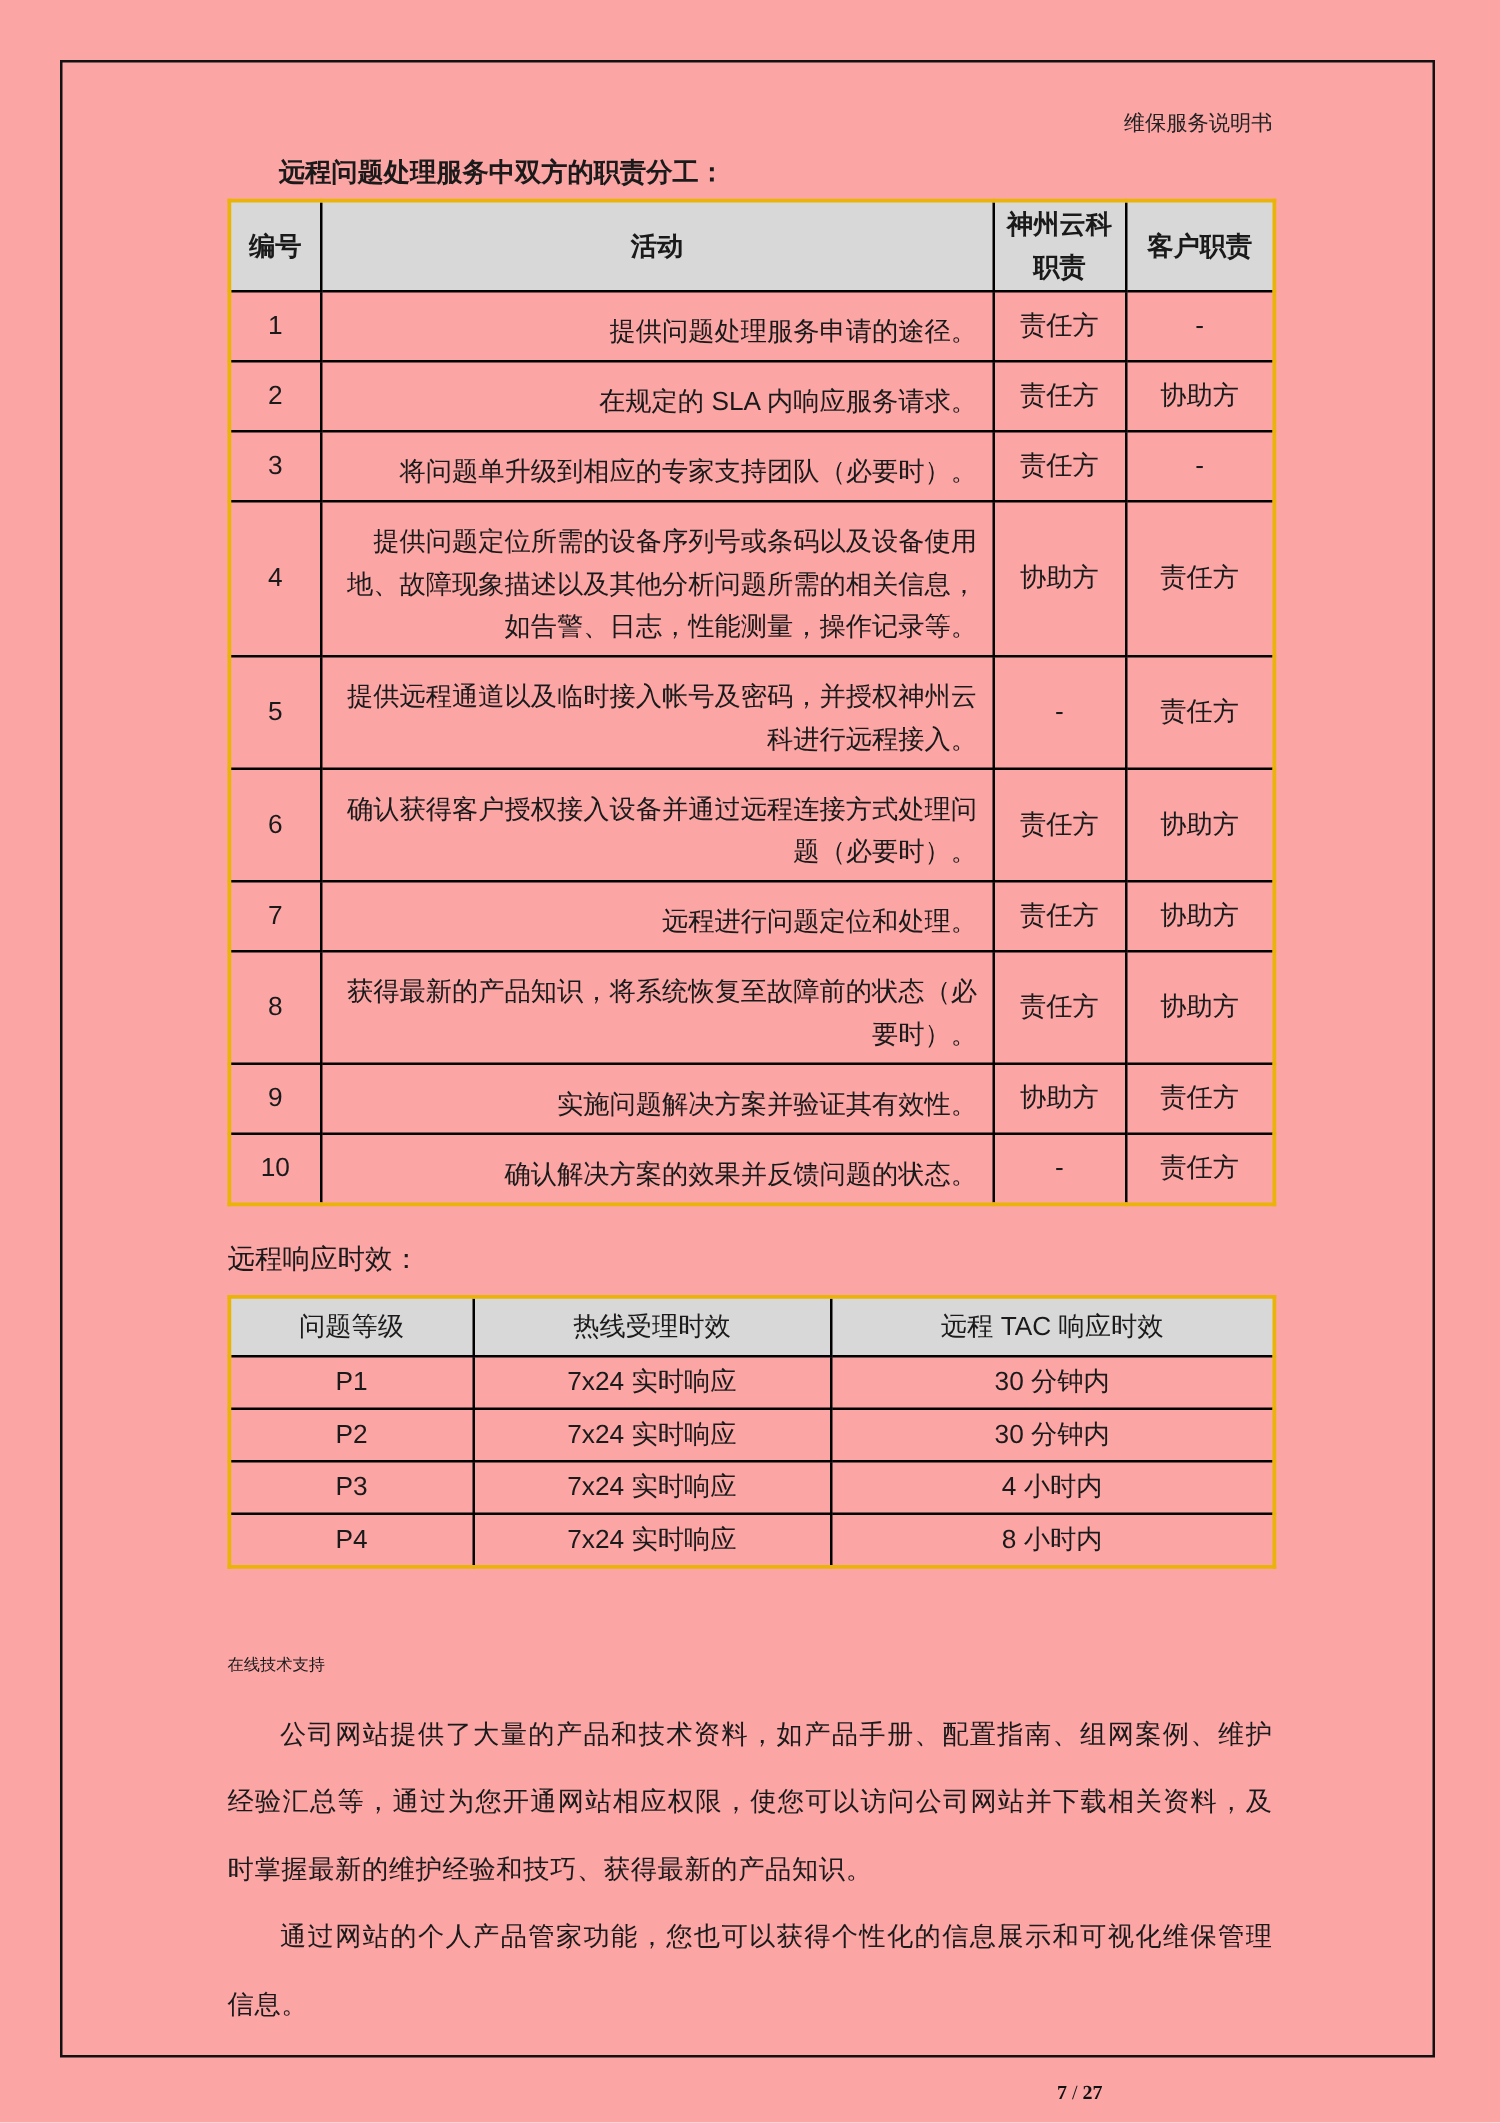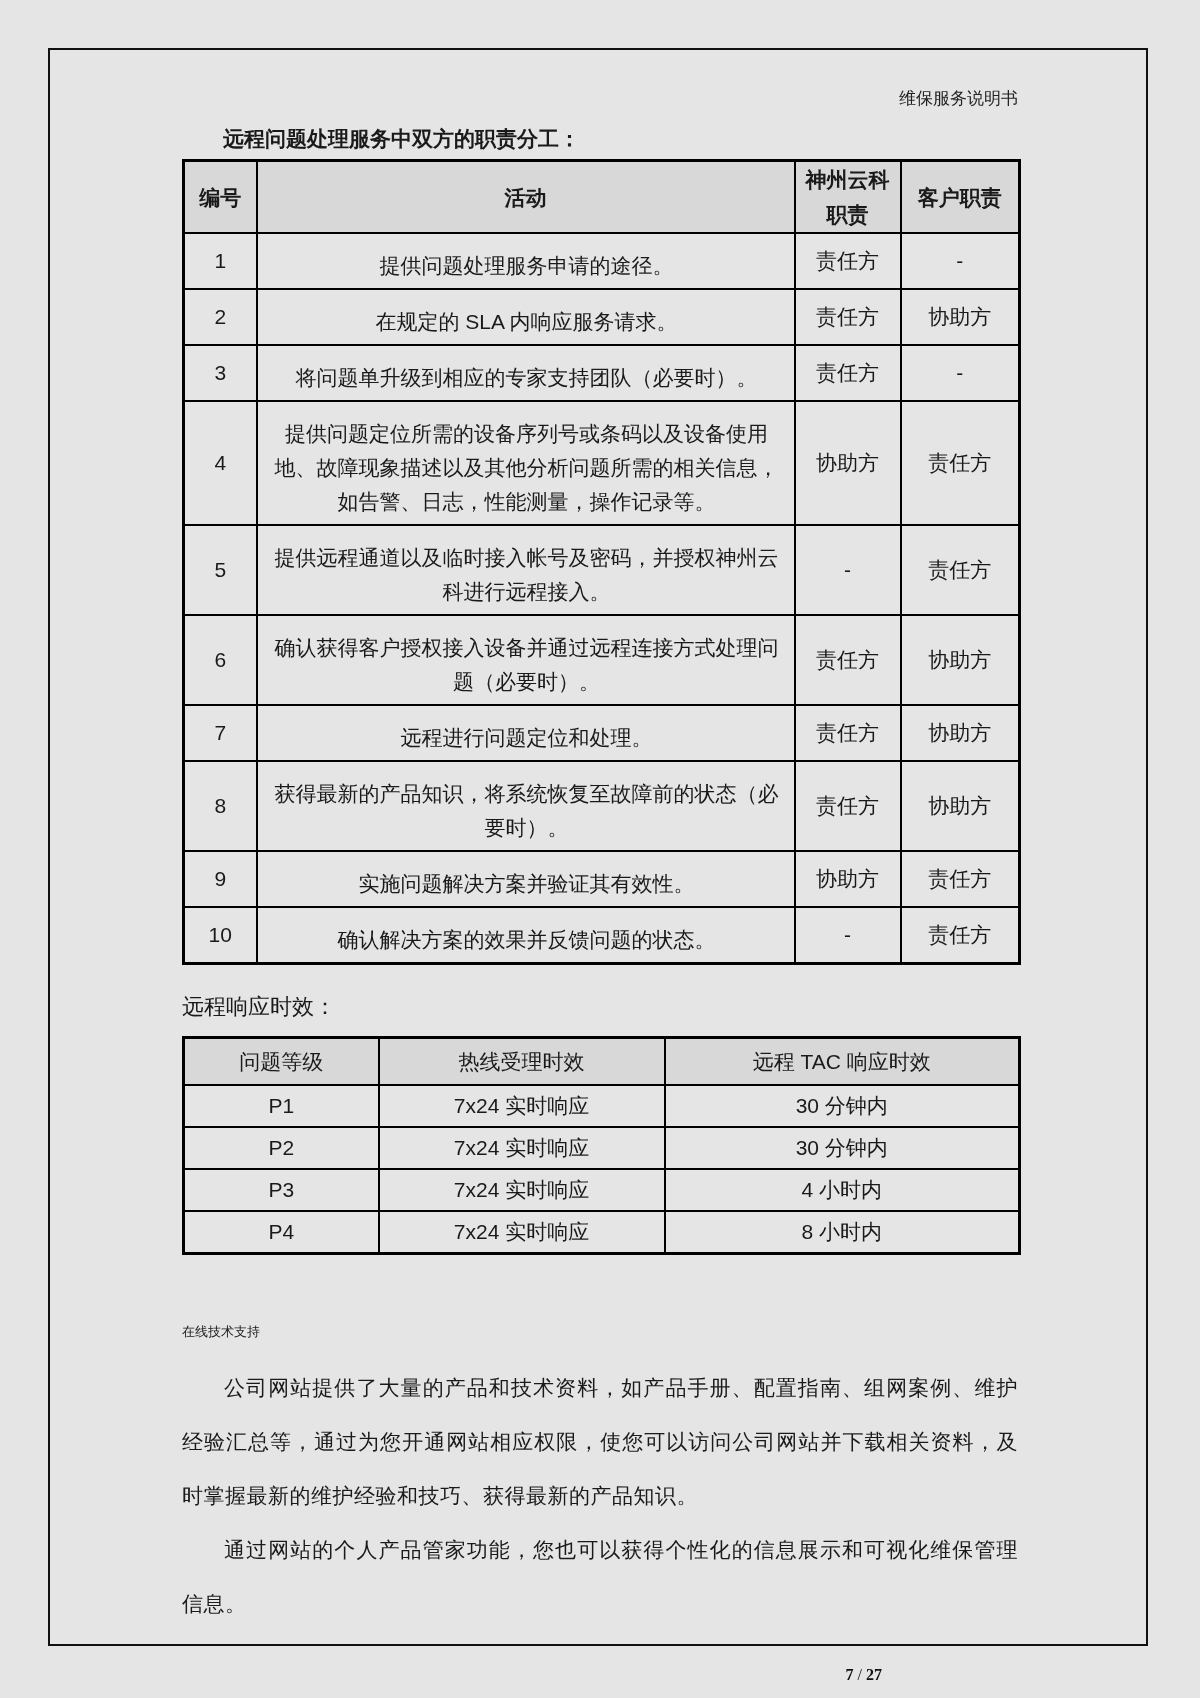--- a/index.html
+++ b/index.html
@@ -1,19 +1,19 @@
 <!DOCTYPE html>
 <html><head>
 <meta charset="utf-8">
 <style>
   html,body{margin:0;padding:0;background:#ffffff;}
   .page{
     position:relative;
     width:1200px;height:1698px;
-    background:#e5e5e5;
+    background:#fca5a5;
     font-family:"Liberation Sans",sans-serif;
     color:#1a1a1a;
     overflow:hidden;
   }
   .border-box{
     position:absolute;
     left:48px;top:48px;
     width:1100px;height:1598px;
     border:2px solid #111111;
     box-sizing:border-box;
@@ -40,21 +40,21 @@
     margin:14px 0 0 0;
     font-size:21px;
     line-height:32px;
     text-indent:41px;
     font-weight:bold;
   }
   table{
     border-collapse:collapse;
     table-layout:fixed;
     width:836px;
-    border:3px solid #000000;
+    border:3px solid #eab308;
   }
   th,td{
     border:2px solid #000;
     font-size:21px;
     vertical-align:middle;
     word-break:break-all;
   }
   .t-duty{margin-top:4px;}
   .t-duty th{
     background:#d8d8d8;
@@ -63,21 +63,21 @@
     padding:0;
     text-align:center;
   }
   .th-wrap{white-space:pre-line;}
   .t-duty td{
     line-height:34px;
     padding:5px 4px;
     text-align:center;
   }
   .t-duty td.activity{
-    text-align:center;
+    text-align:right;
     padding:15px 12px 5px 14px;
   }
   .h-sla{
     margin:26px 0 0 0;
     font-size:22px;
     line-height:32px;
   }
   .t-sla{margin-top:13px;}
   .t-sla th{
     background:#d8d8d8;

